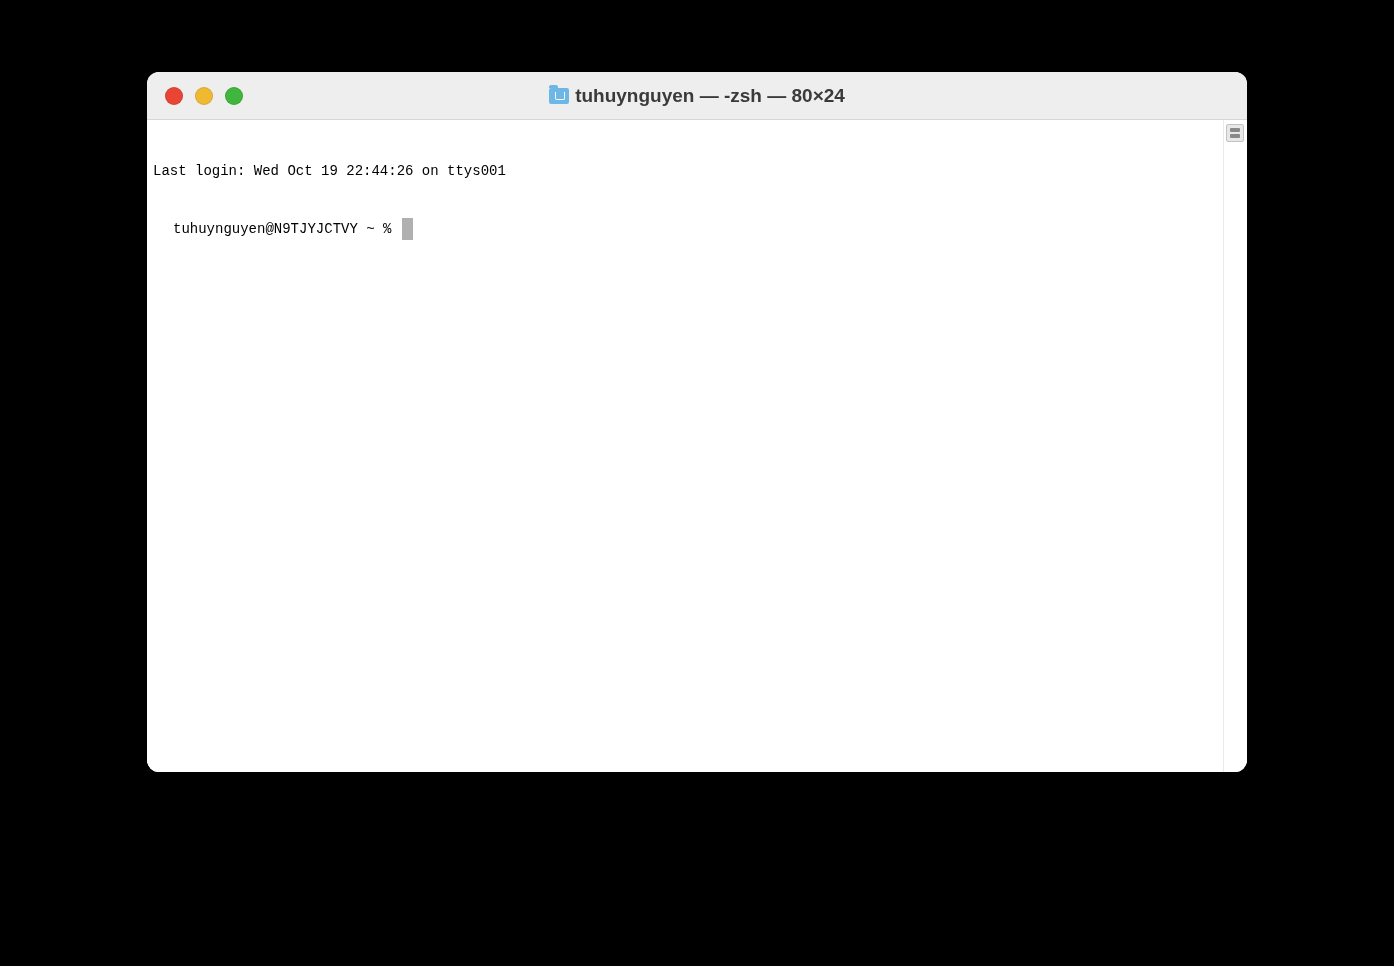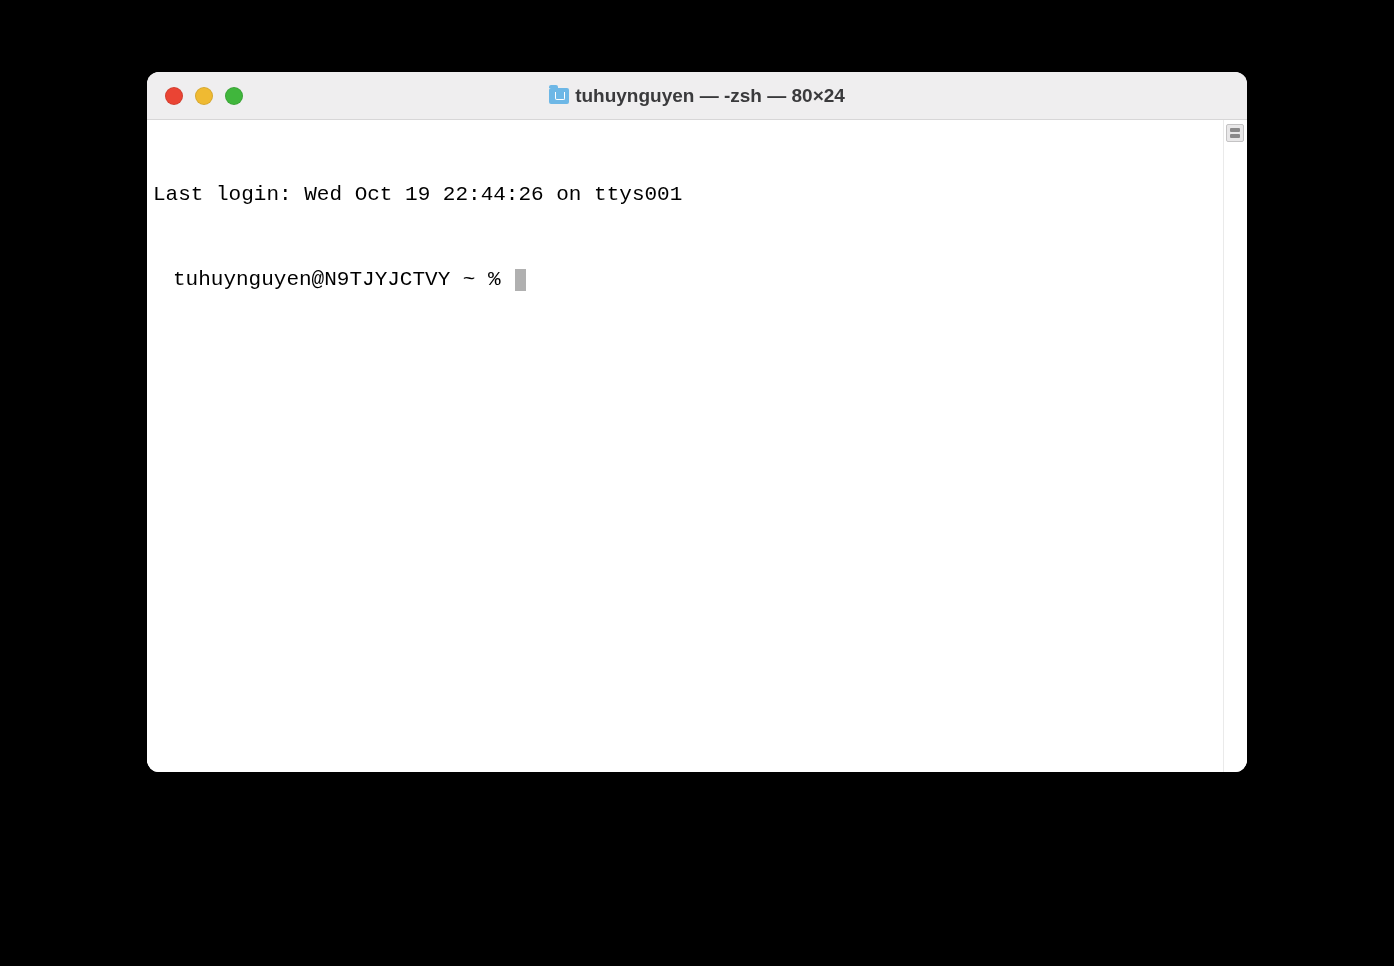--- a/index.html
+++ b/index.html
@@ -89,21 +89,21 @@
     .body-area {
       flex: 1;
       display: flex;
       min-height: 0;
     }
     .terminal-content {
       flex: 1;
       background: #fff;
       padding: 4px 6px;
       font-family: "SF Mono", ui-monospace, Menlo, Monaco, "Courier New", monospace;
-      font-size: 21px;
+      font-size: 14px;
       color: #000;
       line-height: 1.35;
       white-space: pre;
       overflow: hidden;
     }
     .prompt-line {
       display: flex;
       align-items: center;
       margin-left: 20px;
     }

